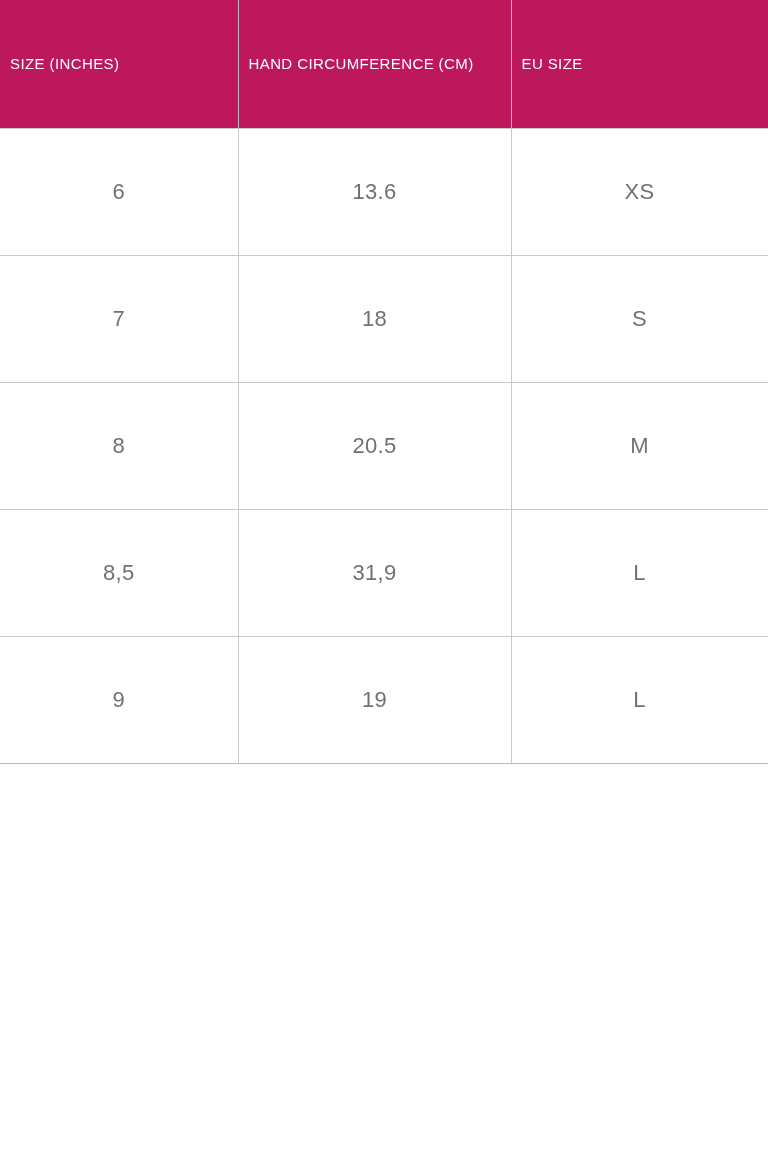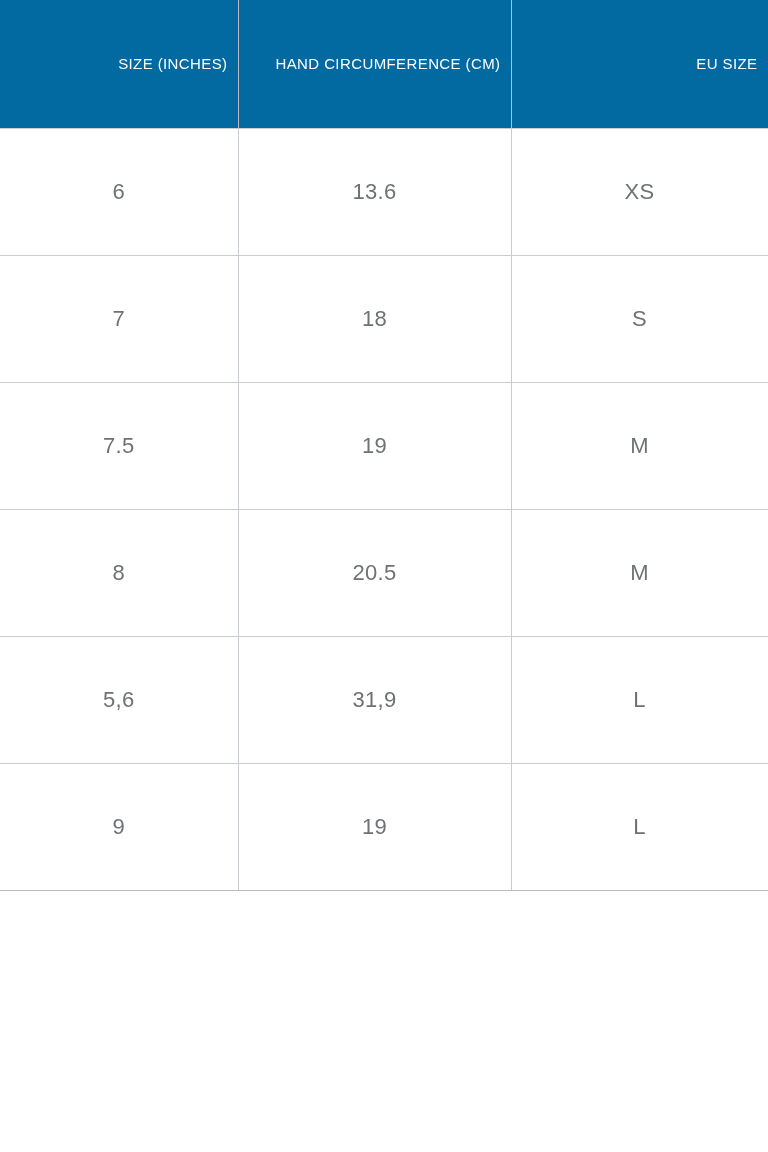--- a/index.html
+++ b/index.html
@@ -33,27 +33,27 @@
   
   col.col-size    { width: 238px; }
   col.col-circ    { width: 273px; }
   col.col-eu      { width: 257px; }
 
   thead tr.header-row {
     background: #878a8f;
   }
 
   th.header-cell {
-    background: #0369a1;
+    background: #be185d;
     color: #ffffff;
     font-size: 15px;
     font-weight: 400;
     letter-spacing: 0.4px;
     text-transform: uppercase;
-    text-align: right;
+    text-align: left;
     vertical-align: middle;
     height: 128px;
     padding: 0 10px;
     line-height: 1.75;
     border-right: 1px solid #b9bcc2;
     border-bottom: 1px solid #c8cbd0;
     box-sizing: border-box;
   }
   th.header-cell:last-child {
     border-right: 1px solid #b9bcc2;
@@ -100,31 +100,26 @@
         <td class="data-cell">6</td>
         <td class="data-cell">13.6</td>
         <td class="data-cell">XS</td>
       </tr>
       <tr class="data-row">
         <td class="data-cell">7</td>
         <td class="data-cell">18</td>
         <td class="data-cell">S</td>
       </tr>
       <tr class="data-row">
-        <td class="data-cell">7.5</td>
-        <td class="data-cell">19</td>
-        <td class="data-cell">M</td>
-      </tr>
-      <tr class="data-row">
         <td class="data-cell">8</td>
         <td class="data-cell">20.5</td>
         <td class="data-cell">M</td>
       </tr>
       <tr class="data-row">
-        <td class="data-cell">5,6</td>
+        <td class="data-cell">8,5</td>
         <td class="data-cell">31,9</td>
         <td class="data-cell">L</td>
       </tr>
       <tr class="data-row">
         <td class="data-cell">9</td>
         <td class="data-cell">19</td>
         <td class="data-cell">L</td>
       </tr>
     </tbody>
   </table>

